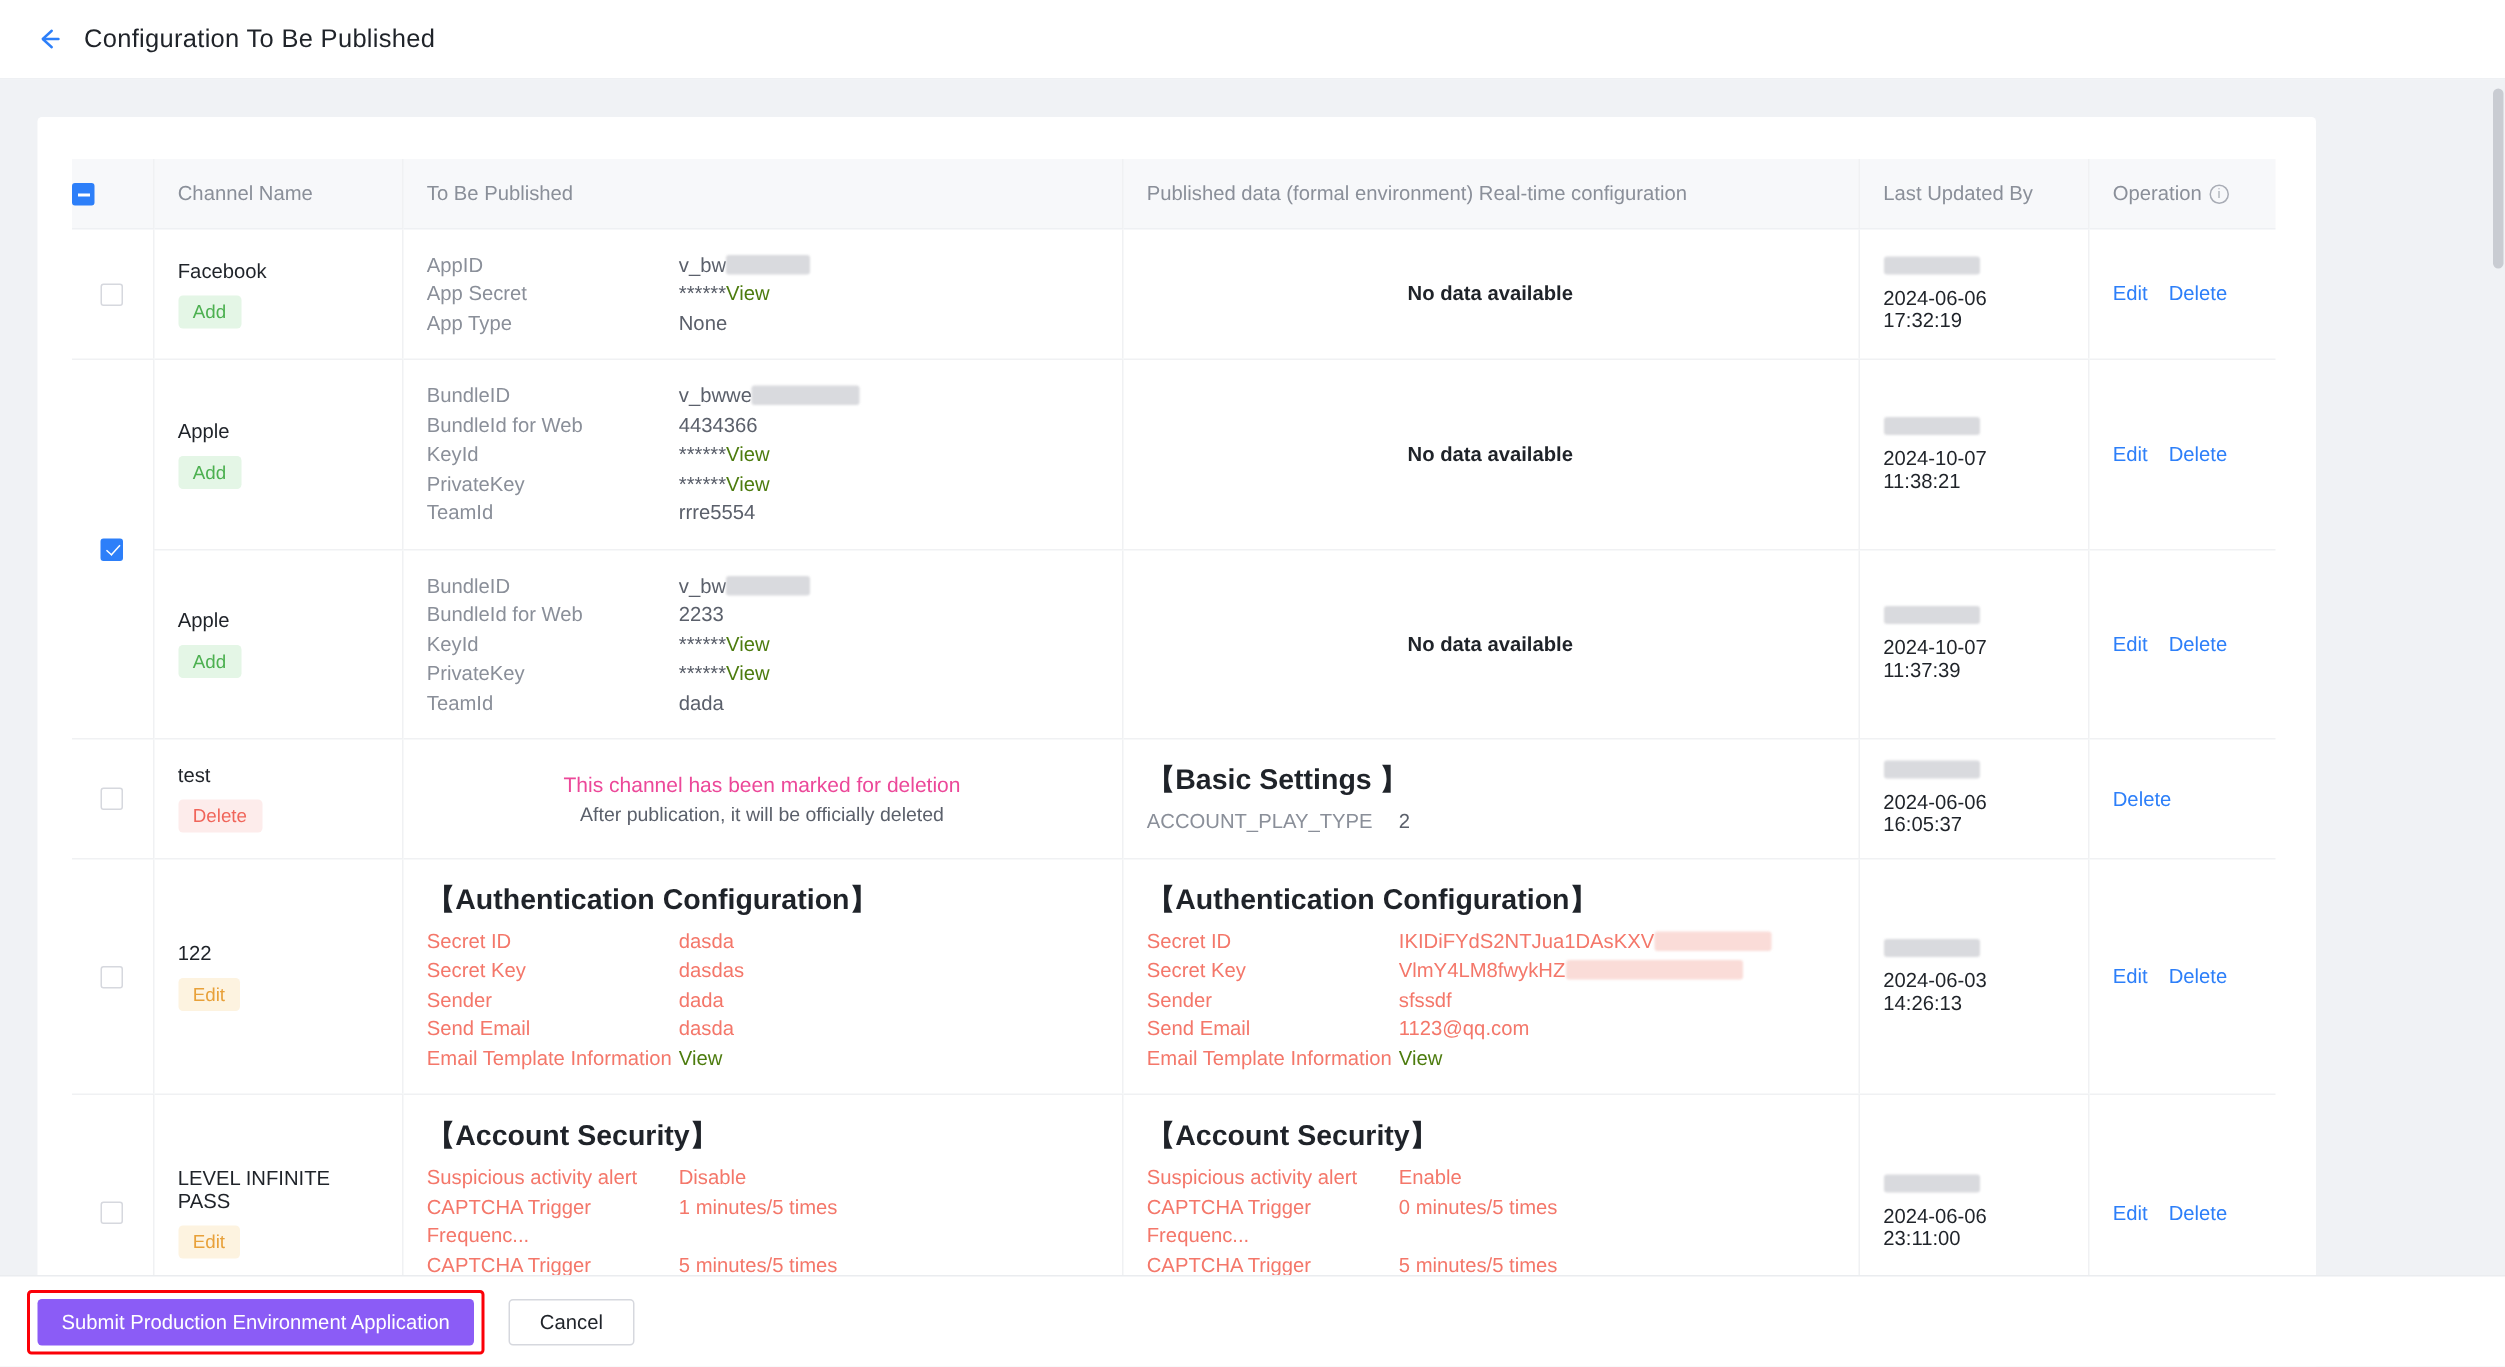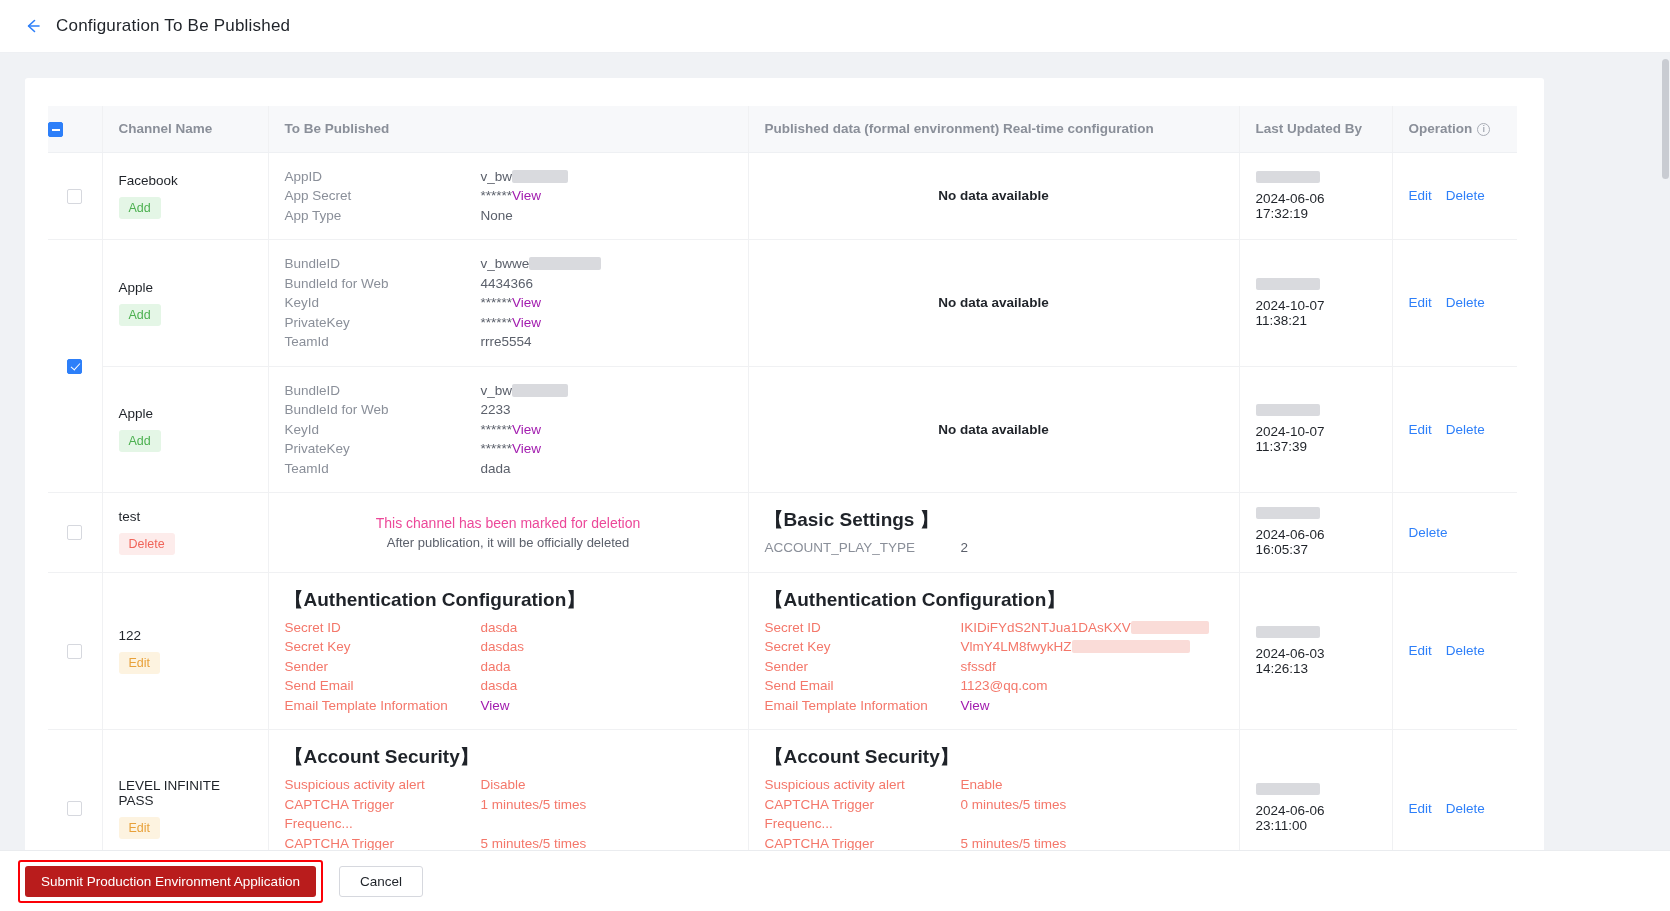--- a/index.html
+++ b/index.html
@@ -59,21 +59,21 @@
     overflow: hidden;
   }
 
   table.cfg {
     border-collapse: collapse;
     width: 1469px;
     table-layout: fixed;
   }
   table.cfg th {
     background: #f7f8fa;
-    font-weight: 700;
+    font-weight: 400;
     color: #8a8f99;
     font-size: 13.5px;
     text-align: left;
     padding: 14px 16px;
     border-bottom: 1px solid #eef0f3;
     height: 46px;
     vertical-align: middle;
   }
   table.cfg td {
     border-bottom: 1px solid #f0f1f3;
@@ -139,28 +139,28 @@
     border-radius: 3px;
     font-size: 12.5px;
     line-height: 18px;
   }
   .tag-add    { background: #e4f6e6; color: #4cb050; }
   .tag-delete { background: #fdeceb; color: #f0655a; }
   .tag-edit   { background: #fdf3e0; color: #e8a13a; }
 
   
   .kv { line-height: 19.5px; }
-  .kv-row { display: flex; gap: 28px; }
+  .kv-row { display: flex; }
   .kv-k { width: 168px; flex: 0 0 168px; color: #8a8f99; }
   .kv-v { color: #5b606b; }
   .kv.neutral .kv-k { color: #8a8f99; }
   .kv.neutral .kv-v { color: #5b606b; }
   .kv.diff .kv-k { color: #f4776a; }
   .kv.diff .kv-v { color: #f4776a; }
-  .link { color: #a21caf; cursor: pointer; }
+  .link { color: #4d7c0f; cursor: pointer; }
   .masked {
     display: inline-block;
     height: 13px;
     background: #d9dade;
     border-radius: 2px;
     vertical-align: -2px;
     filter: blur(0.6px);
   }
   .masked.pink { background: #fadcd8; }
 
@@ -218,21 +218,21 @@
     padding-left: 18px;
     z-index: 20;
   }
   .hl-box {
     border: 2px solid #fb0007;
     border-radius: 3px;
     padding: 4px 5px;
     display: inline-flex;
   }
   .btn-primary {
-    background: #b91c1c;
+    background: #8b5cf6;
     color: #fff;
     border: none;
     border-radius: 3px;
     padding: 0 16px;
     height: 31px;
     font-size: 13.5px;
     font-family: "Liberation Sans", sans-serif;
     cursor: pointer;
   }
   .btn-default {

